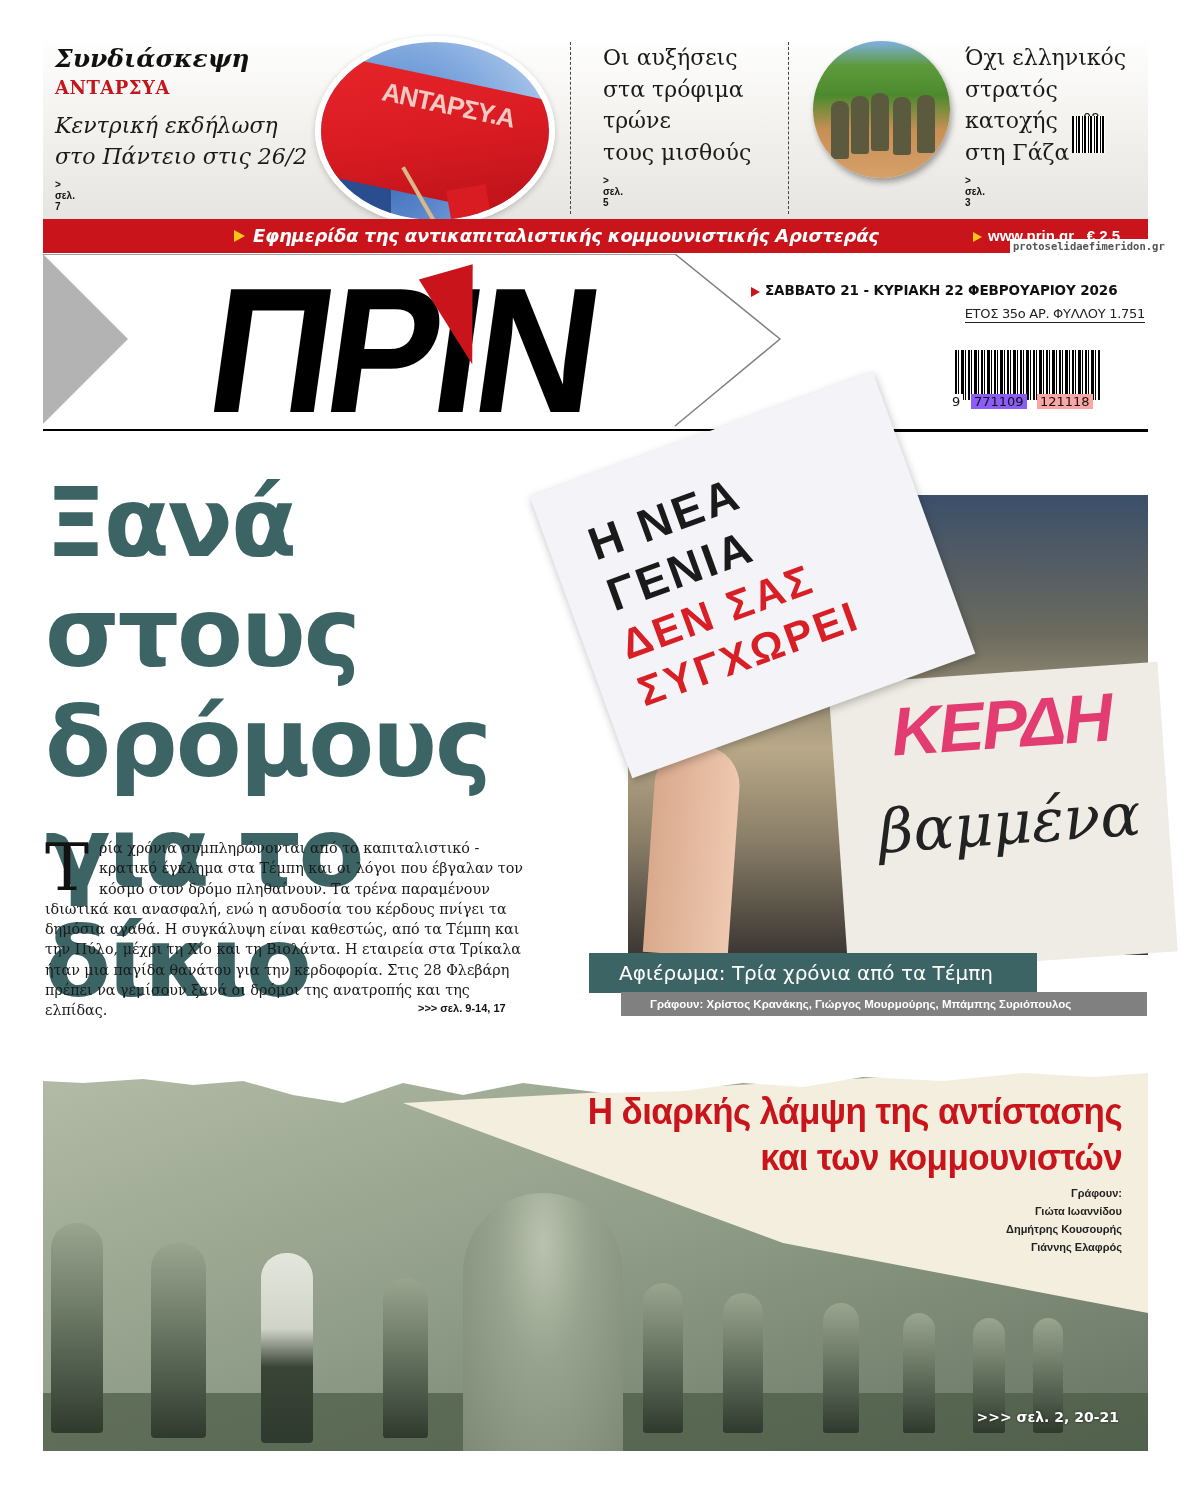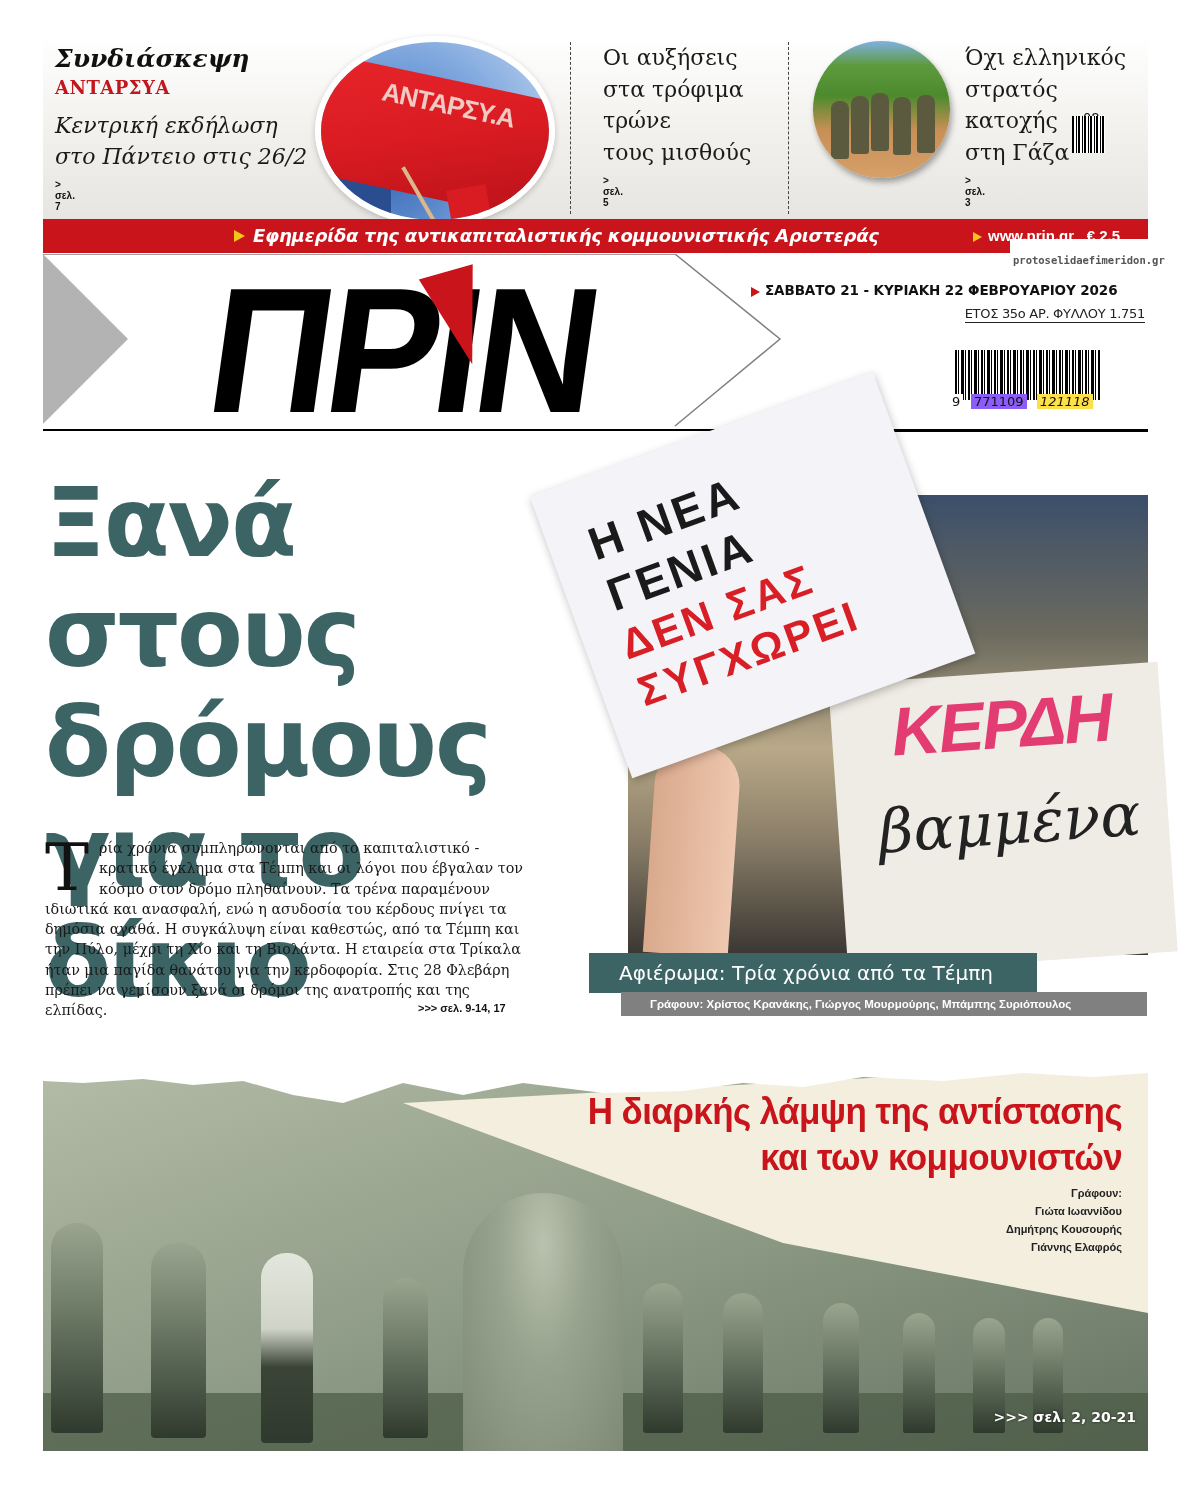--- a/index.html
+++ b/index.html
@@ -53,21 +53,21 @@
 
     
     .tagline-bar {
       position: absolute; left: 43px; top: 219px; width: 1105px; height: 34px; background: #c8141a;
     }
     .tagline-arrow { position: absolute; left: 191px; top: 11px; width: 0; height: 0; border-left: 11px solid #f5c518; border-top: 6px solid transparent; border-bottom: 6px solid transparent; }
     .tagline-text { position: absolute; left: 210px; top: 6px; font-family: "DejaVu Sans", sans-serif; font-style: italic; font-weight: bold; font-size: 18px; color: #ffffff; letter-spacing: -0.2px; }
     .web-arrow { position: absolute; left: 930px; top: 13px; width: 0; height: 0; border-left: 9px solid #f5c518; border-top: 5px solid transparent; border-bottom: 5px solid transparent; }
     .web-text { position: absolute; left: 945px; top: 8px; font-family: "Liberation Sans", sans-serif; font-weight: bold; font-size: 15px; color: #ffffff; }
     .watermark {
-      position: absolute; left: 1010px; top: 239px; background: #ffffff; padding: 14px 3px;
+      position: absolute; left: 1010px; top: 239px; background: #ffffff; padding: 0 3px;
       font-family: "DejaVu Sans Mono", monospace; font-weight: bold; font-size: 10.5px; color: #555; line-height: 14px;
     }
 
     
     .masthead { position: absolute; left: 43px; top: 254px; width: 1105px; height: 180px; }
     .mast-grey-tri { position: absolute; left: 0; top: 0; width: 0; height: 0; border-left: 85px solid #b3b3b3; border-top: 85px solid transparent; border-bottom: 85px solid transparent; }
     .mast-outline { position: absolute; left: 0; top: 0; }
     .logo { position: absolute; left: 158px; top: 30px; font-family: "Liberation Sans", sans-serif; font-weight: bold; font-size: 170px; line-height: 140px; color: #000; letter-spacing: -6px; transform: skewX(-8deg) scaleY(1.05); transform-origin: left bottom; }
     .logo-accent { position: absolute; left: 388px; top: 16px; width: 0; height: 0; border-left: 28px solid transparent; border-right: 28px solid transparent; border-top: 96px solid #c8141a; transform: rotate(-16deg); }
     .mast-rule-thick { position: absolute; left: 0; top: 175px; width: 730px; height: 2px; background: #000; }
@@ -75,21 +75,21 @@
 
     .date-arrow { position: absolute; left: 708px; top: 33px; width: 0; height: 0; border-left: 9px solid #c8141a; border-top: 5px solid transparent; border-bottom: 5px solid transparent; }
     .date-text { position: absolute; left: 722px; top: 28px; font-family: "DejaVu Sans", sans-serif; font-weight: bold; font-size: 13.5px; color: #111; letter-spacing: -0.1px; }
     .issue-text { position: absolute; right: 3px; top: 52px; font-family: "DejaVu Sans", sans-serif; font-size: 13px; color: #222; border-bottom: 1px solid #222; padding-bottom: 1px; letter-spacing: -0.3px; }
 
     .barcode { position: absolute; left: 912px; top: 96px; width: 145px; height: 56px; }
     .barcode-bars { position: absolute; left: 0; top: 0; width: 145px; height: 50px;
       background: repeating-linear-gradient(90deg, #000 0 2px, #fff 2px 3px, #000 3px 4px, #fff 4px 6px, #000 6px 9px, #fff 9px 10px, #000 10px 11px, #fff 11px 13px); }
     .barcode-num1 { position: absolute; left: -3px; top: 44px; font-family: "DejaVu Sans", sans-serif; font-size: 13px; background: #fff; padding: 0 3px 0 0; }
     .barcode-num2 { position: absolute; left: 16px; top: 44px; font-family: "DejaVu Sans", sans-serif; font-size: 13px; background: #8b5cf6; padding: 0 3px; }
-    .barcode-num3 { position: absolute; left: 82px; top: 44px; font-family: "DejaVu Sans", sans-serif; font-size: 13px; background: #fde047; padding: 0 3px; font-style: italic; }
+    .barcode-num3 { position: absolute; left: 82px; top: 44px; font-family: "DejaVu Sans", sans-serif; font-size: 13px; background: #fca5a5; padding: 0 3px; }
     .addon-num { position: absolute; left: 1083px; top: 110px; font-family: "DejaVu Sans", sans-serif; font-size: 13px; color: #111; }
     .addon-bars { position: absolute; left: 1072px; top: 116px; width: 33px; height: 37px;
       background: repeating-linear-gradient(90deg, #000 0 2px, #fff 2px 4px, #000 4px 5px, #fff 5px 6px); }
 
     
     .headline {
       position: absolute; left: 45px; top: 468px; width: 560px;
       font-family: "DejaVu Sans", sans-serif; font-weight: bold; font-size: 96px; line-height: 110px;
       color: #3d6464; letter-spacing: -2px;
     }
@@ -135,21 +135,21 @@
     .hist-cream {
       position: absolute; left: 0; top: 0; width: 1105px; height: 388px;
     }
     .person { position: absolute; background: linear-gradient(180deg, #9aa590 0%, #6f7c68 40%, #2f3a2e 100%); border-radius: 25px 25px 4px 4px; }
     .hist-title {
       position: absolute; right: 26px; top: 29px; text-align: right;
       font-family: "Liberation Sans", sans-serif; font-weight: bold; font-size: 35px; line-height: 42px; color: #c8141a; letter-spacing: -0.6px;
       transform: scaleY(1.08);
     }
     .hist-byline { position: absolute; right: 26px; top: 121px; text-align: right; font-family: "Liberation Sans", sans-serif; font-weight: bold; font-size: 11px; line-height: 18px; color: #222; }
-    .hist-ref { position: absolute; right: 12px; top: 346px; font-family: "DejaVu Sans", sans-serif; font-weight: bold; font-size: 14px; color: #ffffff; text-shadow: 0 0 3px rgba(0,0,0,0.6); }
+    .hist-ref { position: absolute; right: 29px; top: 346px; font-family: "DejaVu Sans", sans-serif; font-weight: bold; font-size: 14px; color: #ffffff; text-shadow: 0 0 3px rgba(0,0,0,0.6); }
   </style>
 </head>
 <body>
 
 <div class="teaser-band">
 
   <div class="teaser">
     <div class="t1-title">Συνδιάσκεψη</div>
     <div class="t1-sub">ΑΝΤΑΡΣΥΑ</div>
     <div class="t1-body">

